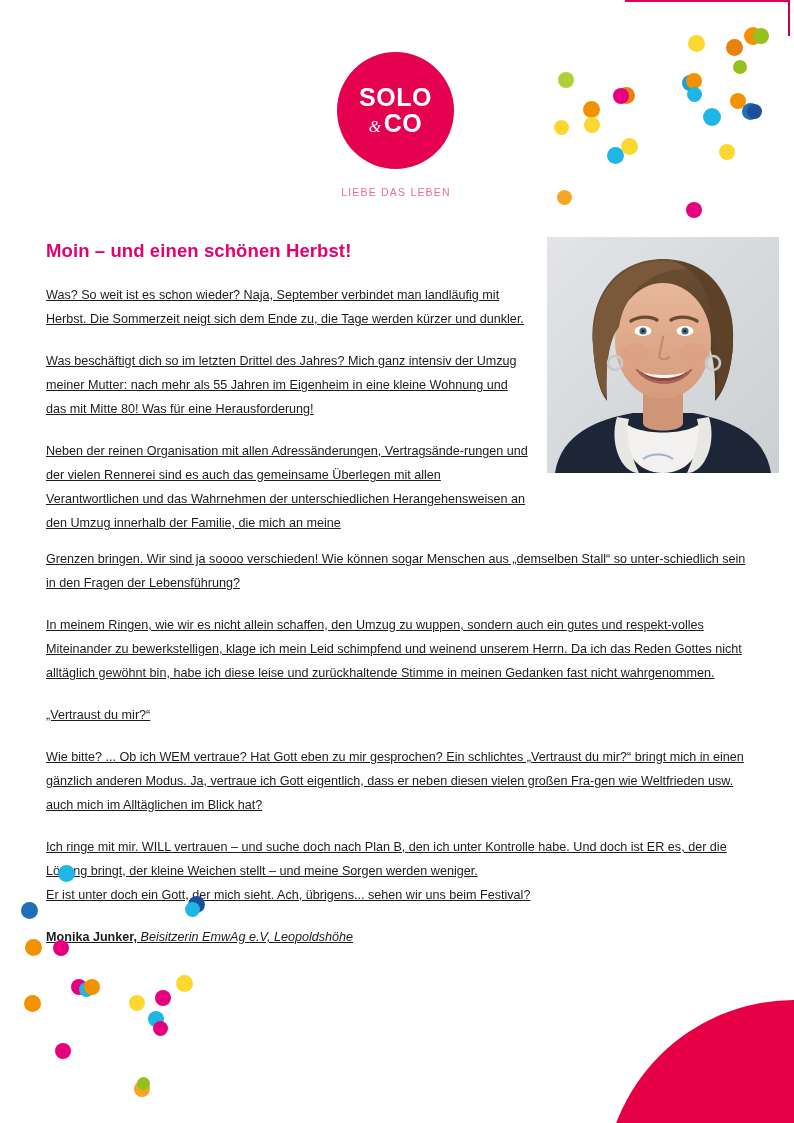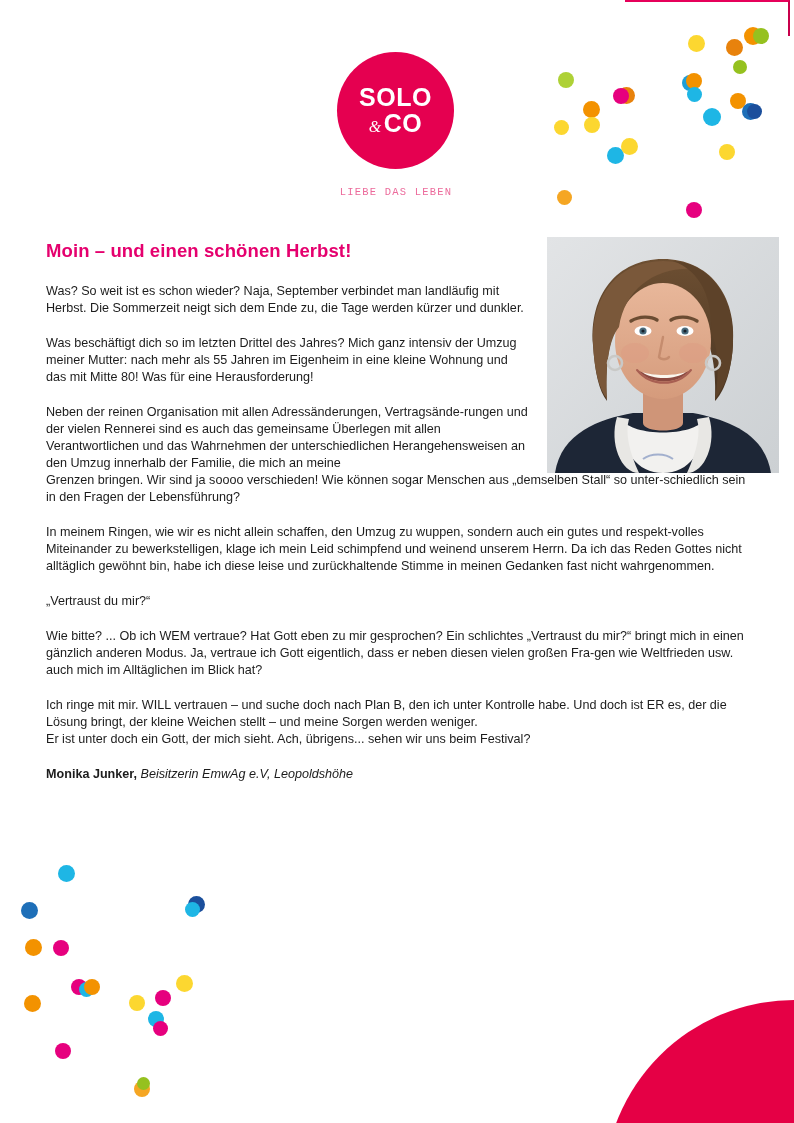--- a/index.html
+++ b/index.html
@@ -76,21 +76,20 @@
     position: relative;
     top: 0px;
   }
   .logo-tagline {
     margin-top: 17px;
     color: #ec6a9b;
     font-size: 10.5px;
     letter-spacing: 1.2px;
     white-space: nowrap;
     font-weight: 500;
-    font-family: Liberation Mono, monospace;
   }
 
   
   .confetti {
     position: absolute;
     border-radius: 50%;
   }
 
   
   .newsletter-line {
@@ -125,22 +124,23 @@
   }
   .portrait svg { display: block; }
 
   
   .body-text {
     position: absolute;
     left: 46px;
     top: 283px;
     width: 706px;
     font-size: 12.6px;
-    line-height: 17px;
+    line-height: 24px;
     color: #1c1c1c;
+    text-decoration: underline;
   }
   .body-text p { margin: 0 0 18px 0; }
   .narrow { width: 482px; }
   .wide { width: 706px; }
   .sig { margin-top: 10px; font-size: 12.6px; }
   .sig b { font-weight: bold; }
   .sig i { font-style: italic; }
 
   
   .big-circle {
@@ -255,21 +255,21 @@
       <circle cx="68" cy="126" r="7" fill="none" stroke="#c9c9c7" stroke-width="2.6"></circle>
       <circle cx="166" cy="126" r="7" fill="none" stroke="#c9c9c7" stroke-width="2.6"></circle>
 
       <path d="M96 222 C104 216 118 216 126 222" stroke="#6e86b8" stroke-width="2" fill="none" opacity="0.6"></path>
     </svg>
   </div>
 
   <div class="body-text">
     <p class="narrow">Was? So weit ist es schon wieder? Naja, September verbindet man landläufig mit Herbst. Die Sommerzeit neigt sich dem Ende zu, die Tage werden kürzer und dunkler.</p>
     <p class="narrow">Was beschäftigt dich so im letzten Drittel des Jahres? Mich ganz intensiv der Umzug meiner Mutter: nach mehr als 55 Jahren im Eigenheim in eine kleine Wohnung und das mit Mitte 80! Was für eine Herausforderung!</p>
-    <p class="narrow" style="margin-bottom:0">Neben der reinen Organisation mit allen Adressänderungen, Vertragsände-rungen und der vielen Rennerei sind es auch das gemeinsame Überlegen mit allen Verantwortlichen und das Wahrnehmen der unterschiedlichen Herangehensweisen an den Umzug innerhalb der Familie, die mich an meine</p>
+    <p class="narrow" style="margin-bottom:12px">Neben der reinen Organisation mit allen Adressänderungen, Vertragsände-rungen und der vielen Rennerei sind es auch das gemeinsame Überlegen mit allen Verantwortlichen und das Wahrnehmen der unterschiedlichen Herangehensweisen an den Umzug innerhalb der Familie, die mich an meine</p>
     <p class="wide">Grenzen bringen. Wir sind ja soooo verschieden! Wie können sogar Menschen aus „demselben Stall“ so unter-schiedlich sein in den Fragen der Lebensführung?</p>
     <p class="wide">In meinem Ringen, wie wir es nicht allein schaffen, den Umzug zu wuppen,  sondern auch ein gutes und respekt-volles Miteinander zu bewerkstelligen, klage ich mein Leid schimpfend und weinend unserem Herrn. Da ich das Reden Gottes nicht alltäglich gewöhnt bin, habe ich diese leise und zurückhaltende Stimme in meinen Gedanken fast nicht wahrgenommen.</p>
     <p class="wide">„Vertraust du mir?“</p>
     <p class="wide">Wie bitte? ... Ob ich WEM vertraue? Hat Gott eben zu mir gesprochen? Ein schlichtes „Vertraust du mir?“ bringt mich in einen gänzlich anderen Modus. Ja, vertraue ich Gott eigentlich, dass er neben diesen vielen großen Fra-gen wie Weltfrieden usw. auch mich im Alltäglichen im Blick hat?</p>
     <p class="wide" style="margin-bottom:0">Ich ringe mit mir. WILL vertrauen – und suche doch nach Plan B, den ich unter Kontrolle habe. Und doch ist ER es, der die Lösung bringt, der kleine Weichen stellt – und meine Sorgen werden weniger.</p>
     <p class="wide">Er ist unter doch ein Gott, der mich sieht. Ach, übrigens... sehen wir uns beim Festival?</p>
     <div class="sig">
       <b>Monika Junker,</b><i> Beisitzerin EmwAg e.V, Leopoldshöhe</i>
     </div>
   </div>

